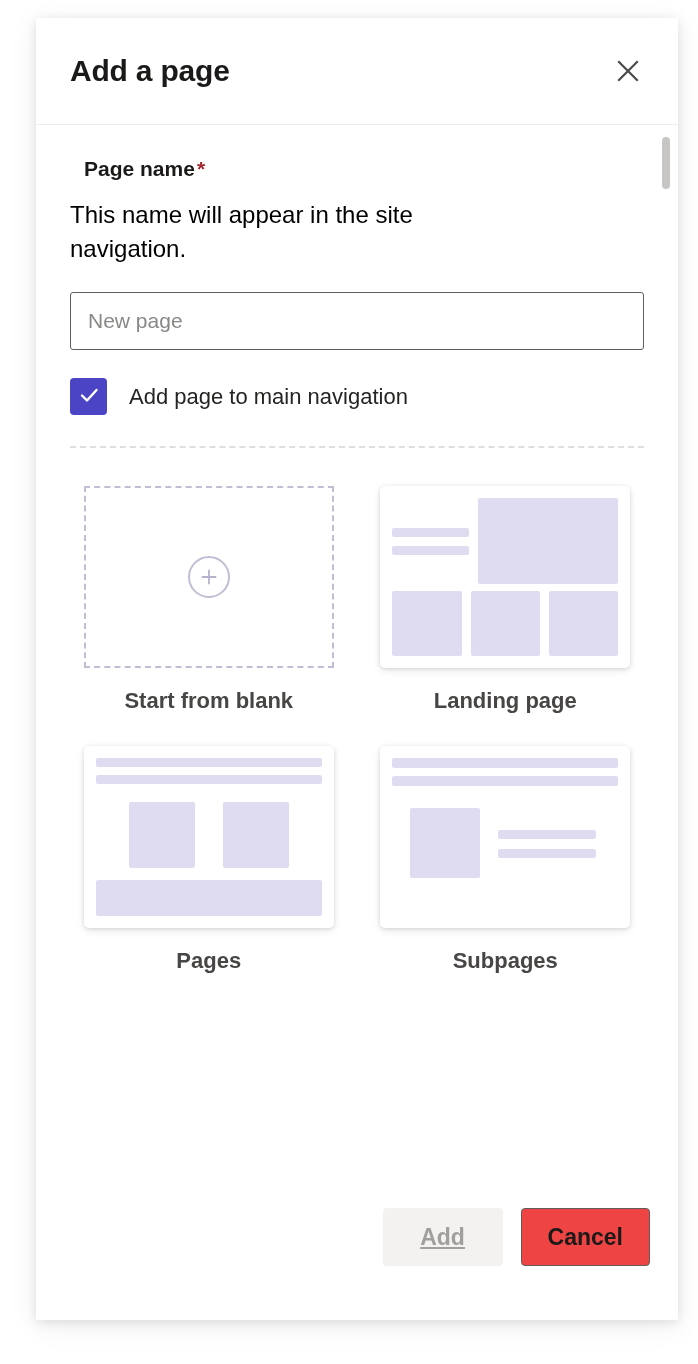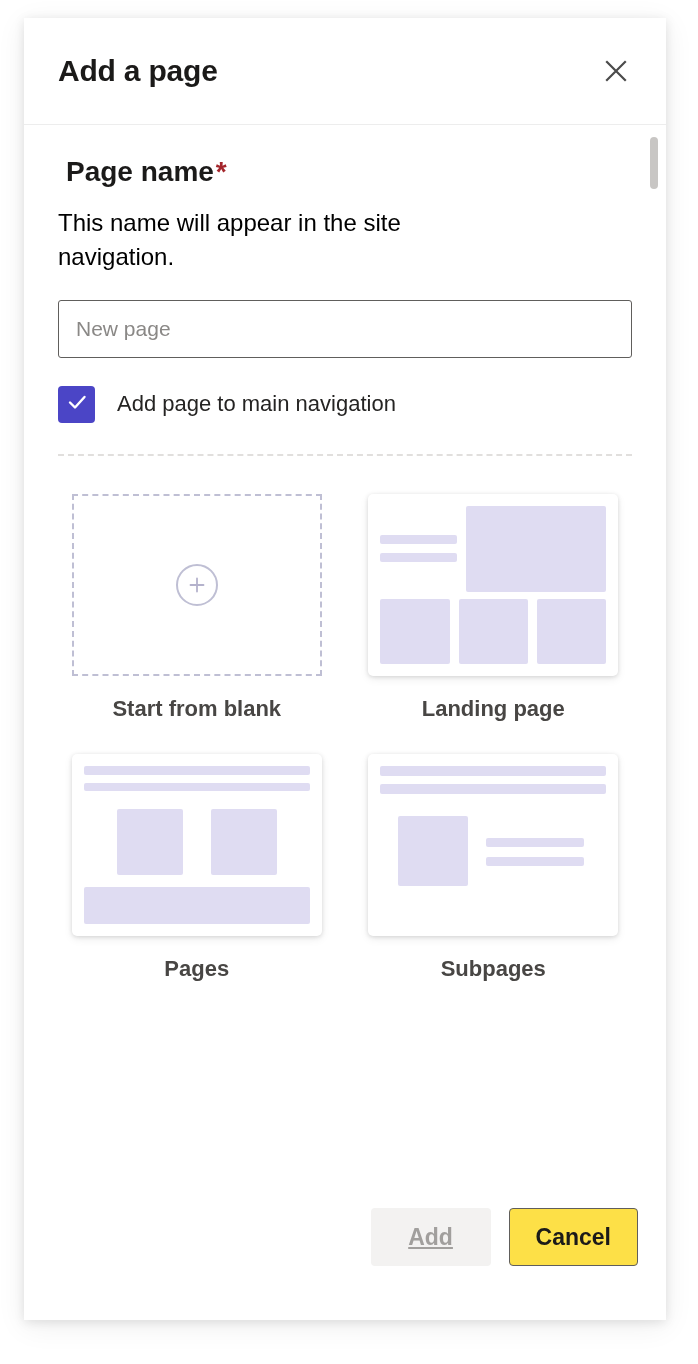--- a/index.html
+++ b/index.html
@@ -12,21 +12,21 @@
     height: 1364px;
     font-family: "Liberation Sans", sans-serif;
     -webkit-font-smoothing: antialiased;
     overflow: hidden;
     position: relative;
   }
 
   
   .dialog {
     position: absolute;
-    left: 24px;
+    left: 36px;
     top: 18px;
     width: 642px;
     height: 1302px;
     background: #ffffff;
     box-shadow: 0 2px 10px rgba(0,0,0,0.10), 0 6px 28px rgba(0,0,0,0.07);
     display: flex;
     flex-direction: column;
     box-sizing: border-box;
   }
 
@@ -81,24 +81,24 @@
     top: 6px;
     left: 0;
     width: 8px;
     height: 52px;
     background: #c8c6c4;
     border-radius: 4px;
   }
 
   
   .field-label {
-    font-size: 28px;
+    font-size: 21px;
     font-weight: bold;
     color: #1b1a19;
-    margin: 0 0 18px 8px;
+    margin: 0 0 18px 14px;
     line-height: 1.1;
   }
   .required-mark {
     color: #a4262c;
     font-weight: bold;
     margin-left: 2px;
   }
   .field-desc {
     font-size: 24px;
     color: #000000;
@@ -286,21 +286,21 @@
     cursor: pointer;
   }
   .btn-primary-disabled {
     background: #f3f2f1;
     color: #a19f9d;
     border: none;
     cursor: default;
     text-decoration: underline;
   }
   .btn-secondary {
-    background: #fde047;
+    background: #ef4444;
     color: #1b1a19;
     border: 1px solid #605e5c;
   }
 </style>
 </head>
 <body>
 
 <div class="dialog">
 
   <div class="dialog-header">

